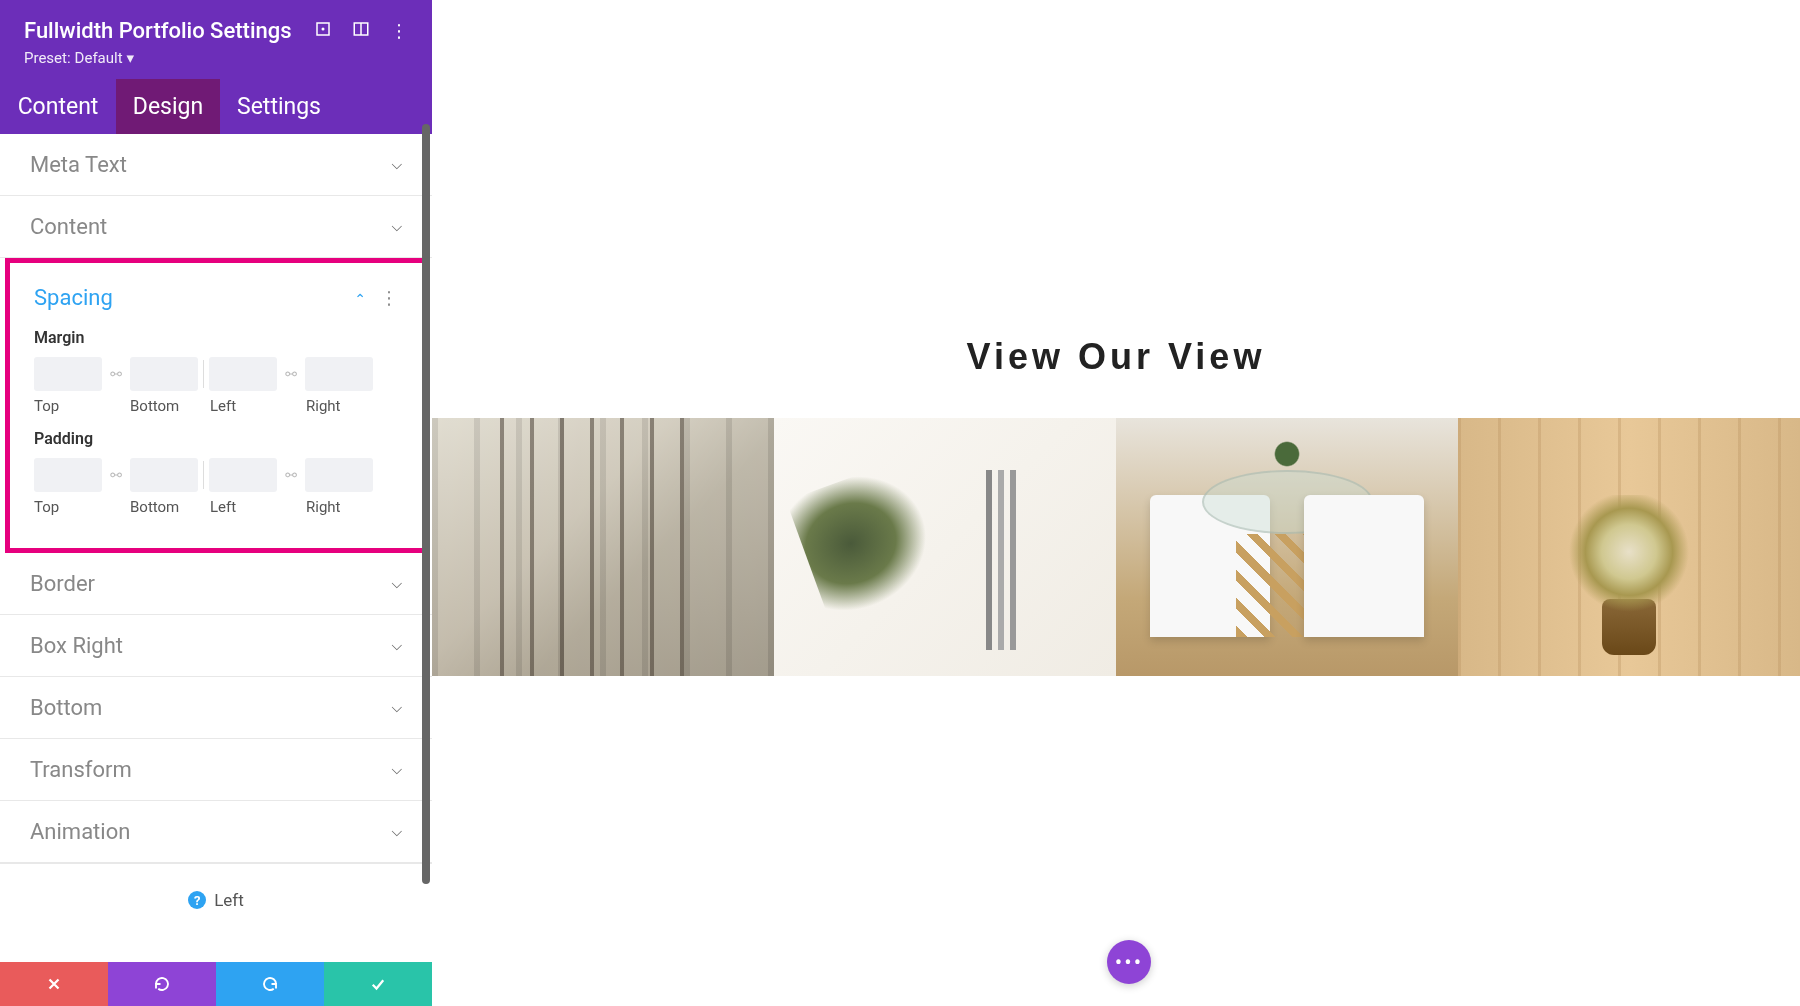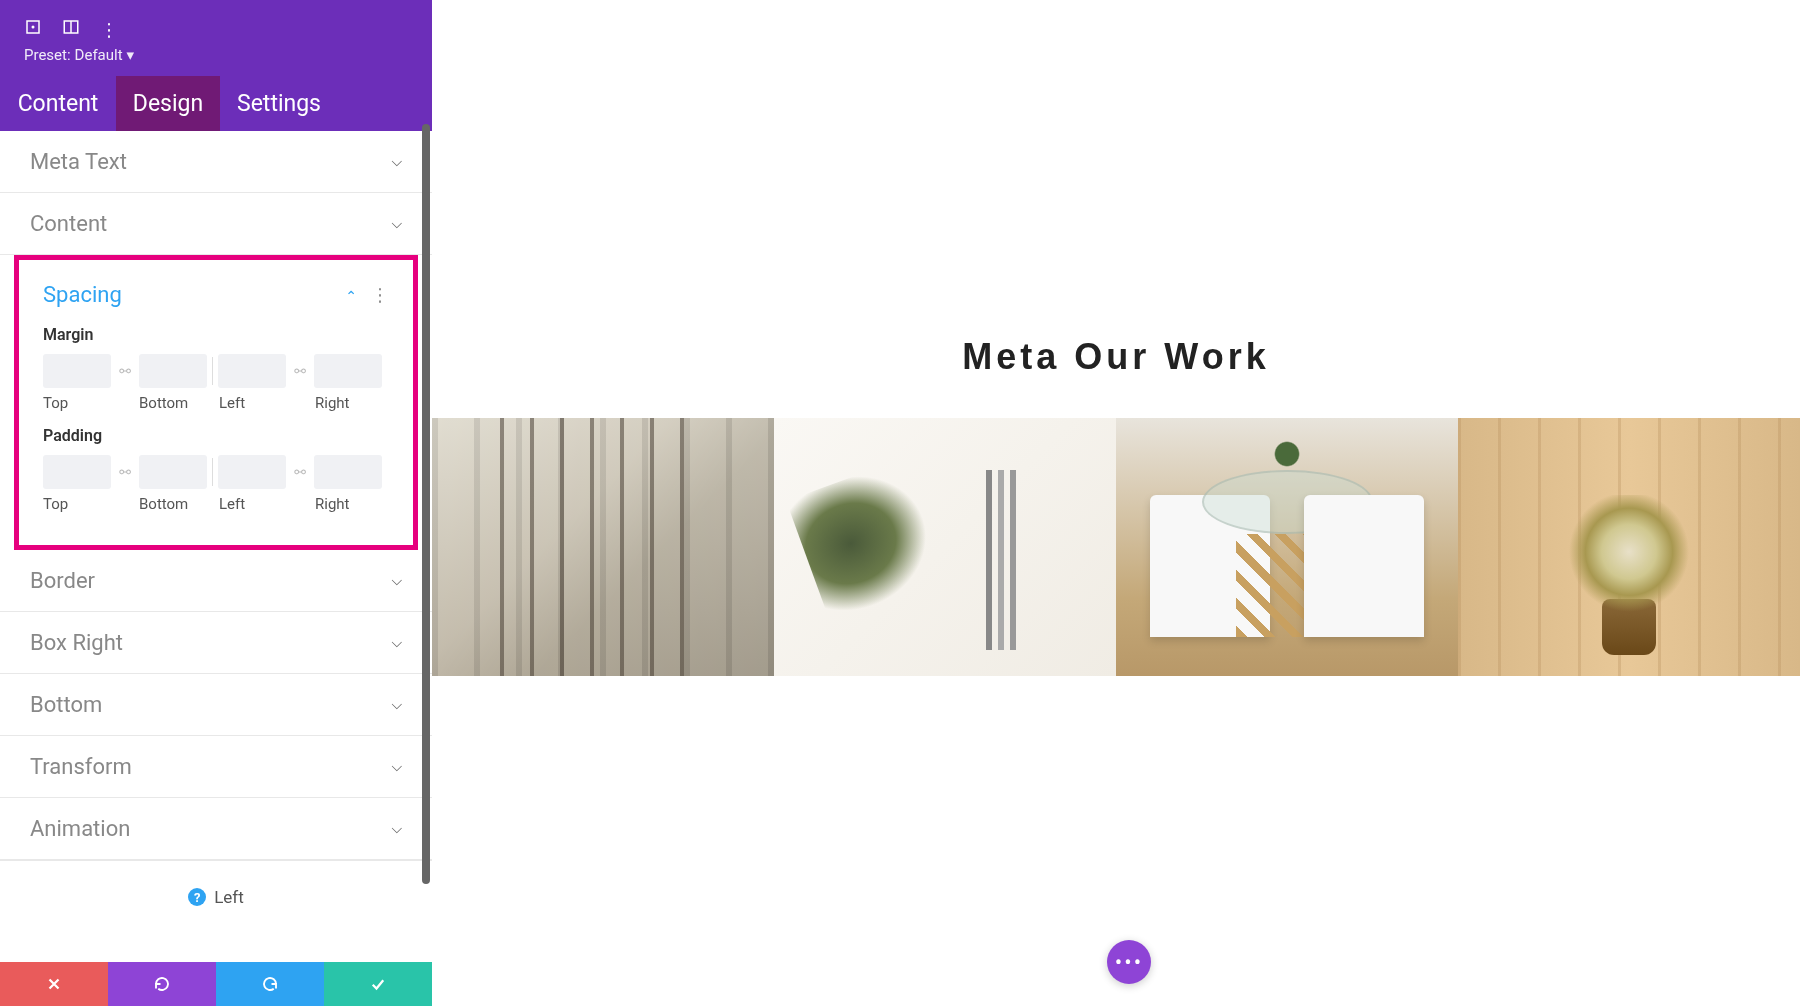--- a/index.html
+++ b/index.html
@@ -22,21 +22,21 @@
 .tab:nth-child(2) { width: 104px; background: #701a75; }
 .tab:nth-child(3) { width: 118px; }
 
 .sections { flex: 1; overflow-y: auto; background: #fff; }
 
 .section-header { display: flex; align-items: center; justify-content: space-between; padding: 18px 30px; border-bottom: 1px solid #e8e8e8; cursor: pointer; }
 .section-title { font-size: 22px; color: #888; font-weight: 400; }
 .section-chevron { color: #666; font-size: 14px; }
 
 
-.spacing-box { border: 5px solid #e6007e; margin: 0 14px; background: #fff; padding: 0 0 18px 0; }
+.spacing-box { border: 5px solid #e6007e; margin: 0 5px; background: #fff; padding: 0 0 18px 0; }
 .spacing-box .section-header { border-bottom: none; padding: 22px 24px 18px 24px; }
 .spacing-box .section-title { color: #2ea3f2; }
 .spacing-box .section-chevron-up { color: #2ea3f2; font-size: 14px; margin-right: 10px; }
 .spacing-box .section-more { color: #888; font-size: 18px; }
 
 .spacing-group { padding: 0 24px; margin-bottom: 14px; }
 .spacing-label { font-size: 16px; font-weight: 600; color: #333; margin-bottom: 10px; }
 .spacing-inputs { display: flex; align-items: center; gap: 0; }
 .sp-input { width: 68px; height: 34px; background: #f0f1f4; border: none; border-radius: 3px; }
 .sp-link { width: 28px; height: 34px; display: flex; align-items: center; justify-content: center; color: #bbb; font-size: 14px; }
@@ -100,20 +100,21 @@
 
 
 .icon-svg { width: 18px; height: 18px; fill: currentColor; }
 </style>
 </head>
 <body>
 
 <div class="sidebar">
   <div class="sidebar-header">
     <div class="sidebar-title">
+      <span class="sidebar-title-text">Fullwidth Portfolio Settings</span>
       <div class="sidebar-icons">
         <span>
           <svg class="icon-svg" viewBox="0 0 24 24">
               <rect x="4" y="4" width="16" height="16" fill="none" stroke="currentColor" stroke-width="2"></rect>
               <circle cx="12" cy="12" r="2"></circle>
             </svg>
         </span>
         <span>
           <svg class="icon-svg" viewBox="0 0 24 24">
               <rect x="3" y="4" width="18" height="16" fill="none" stroke="currentColor" stroke-width="2"></rect>
@@ -255,21 +256,21 @@
       <svg class="icon-svg" viewBox="0 0 24 24">
           <path d="M5 13 L10 18 L19 7" fill="none" stroke="currentColor" stroke-width="3"></path>
         </svg>
     </div>
   </div>
 </div>
 
 <div class="sidebar-edge"></div>
 
 <div class="canvas">
-  <div class="canvas-title">Meta Our Work</div>
+  <div class="canvas-title">View Our View</div>
   <div class="portfolio-row">
     <div class="portfolio-item pi1"></div>
     <div class="portfolio-item pi2"></div>
     <div class="portfolio-item pi3">
         <div class="table"></div>
         <div class="legs"></div>
         <div class="plant"></div>
       </div>
     <div class="portfolio-item pi4">
         <div class="vase"></div>

